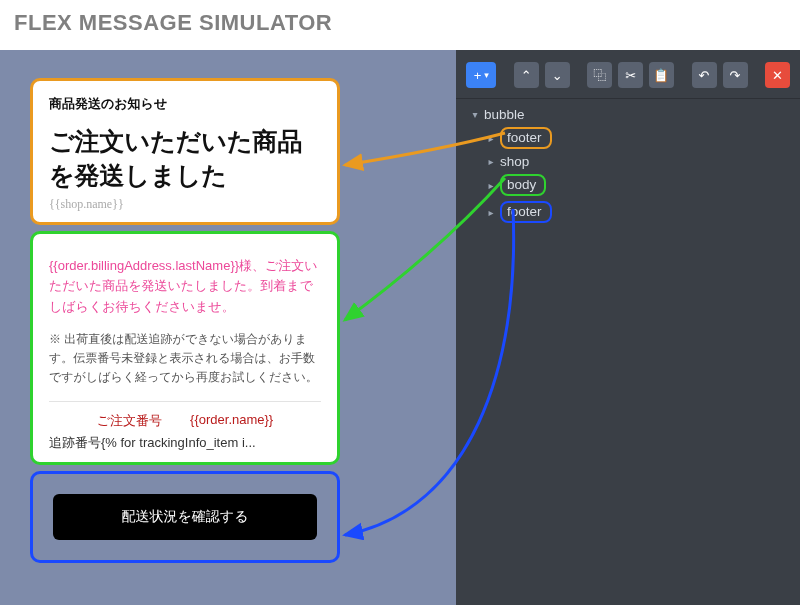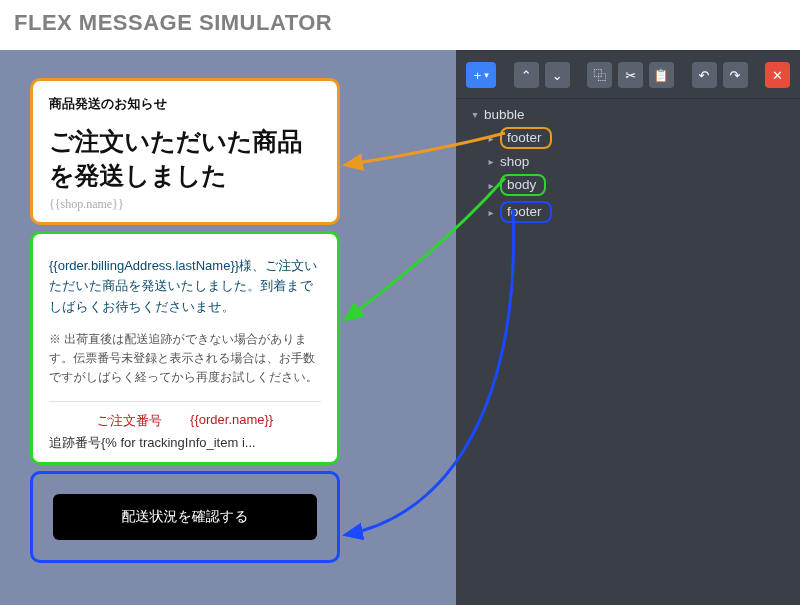--- a/index.html
+++ b/index.html
@@ -23,21 +23,21 @@
   .card { border-radius: 10px; background: #fff; }
   .hl { border-radius: 10px; border: 3px solid transparent; }
   .hl.orange { border-color: #ea9a20; }
   .hl.green  { border-color: #2fd22f; }
   .hl.blue   { border-color: #1a49ff; }
   .header-sec { padding: 14px 16px 10px 16px; }
   .header-sub { font-size: 13px; font-weight: 700; color: #111; }
   .header-main { font-size: 25px; font-weight: 700; color: #111; line-height: 1.35; margin-top: 12px; }
   .header-shop { font-size: 12px; color: #aaa; margin-top: 4px; font-family: Liberation Serif, serif; }
   .body-sec { padding: 14px 16px 10px 16px; margin-top: 8px; }
-  .body-p { font-size: 13px; color: #0c4a6e; line-height: 1.6; }
+  .body-p { font-size: 13px; color: #ec4899; line-height: 1.6; }
   .body-note { font-size: 12px; color: #555; line-height: 1.6; margin-top: 12px; }
   .divider { border: none; border-top: 1px solid #e3e3e3; margin: 14px 0 10px 0; }
   .kv-row { display: flex; justify-content: center; font-size: 13px; color: #b91c1c; margin-top: 4px; gap: 28px; }
   .kv-row .k { white-space: nowrap; }
   .kv-row .v { text-align: right; }
   .body-sec .trackline { font-size: 13px; color: #333; margin-top: 4px; white-space: nowrap; overflow: hidden; }
   .footer-sec { margin-top: 6px; padding: 20px; }
   .footer-btn {
     width: 100%; background: #000; color: #fff; border: none;
     border-radius: 6px; padding: 14px 10px; font-size: 14px; cursor: pointer;

